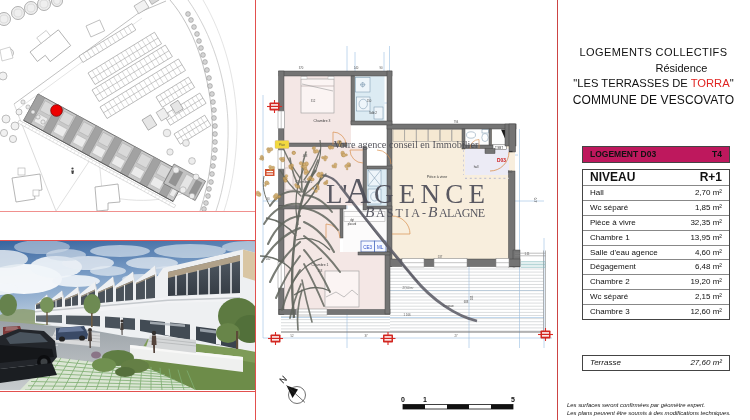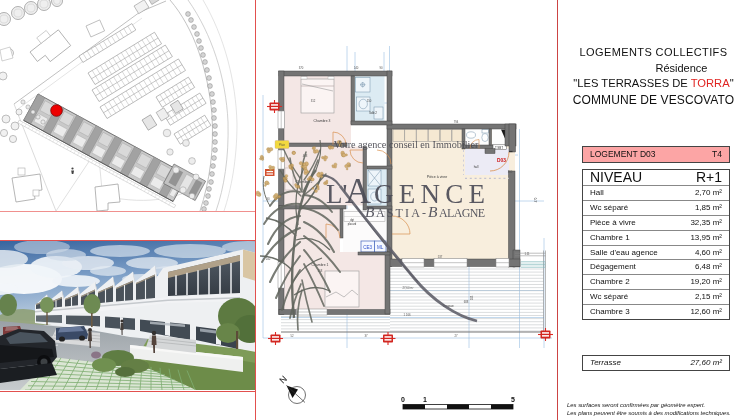--- a/index.html
+++ b/index.html
@@ -1058,28 +1058,28 @@
 <div class="abs" style="left:557px;top:0;width:193px;height:352px;margin-top:32px;">
 
   <div class="abs" style="left:0;top:13.5px;width:193px;text-align:center;font-size:11px;letter-spacing:0.4px;color:#111;">LOGEMENTS COLLECTIFS</div>
 
   <div class="abs" style="left:0;top:29.5px;width:193px;text-align:center;font-size:11px;color:#111;padding-left:28px;">Résidence</div>
 
   <div class="abs" style="left:0;top:45px;width:193px;text-align:center;font-size:11.2px;color:#111;white-space:nowrap;">"LES TERRASSES DE <span style="color:#e02421;">TORRA</span>"</div>
 
   <div class="abs" style="left:0;top:60.5px;width:193px;text-align:center;font-size:12px;letter-spacing:0.1px;color:#111;">COMMUNE DE VESCOVATO</div>
 
-  <div class="abs" style="left:25px;top:113.5px;width:146px;height:15px;background:#fca5a5;border:1px solid #444;font-size:8.5px;font-weight:normal;line-height:15px;color:#111;">
+  <div class="abs" style="left:25px;top:113.5px;width:146px;height:15px;background:#be185d;border:1px solid #444;font-size:8.5px;font-weight:bold;line-height:15px;color:#111;">
     <span class="rl">LOGEMENT D03</span>
     <span class="rr">T4</span>
   </div>
 
   <div class="abs" style="left:25px;top:137px;width:146px;border:1px solid #444;background:#fff;font-size:8px;color:#111;">
 
-    <div style="position:relative;height:15px;line-height:15px;font-weight:normal;font-size:14px;">
+    <div style="position:relative;height:15px;line-height:15px;font-weight:bold;font-size:12px;">
       <span class="rl">NIVEAU</span>
           <span class="rr">R+1</span>
     </div>
 
     <div class="row">
           <span class="rl">Hall</span>
           <span class="rr">2,70 m²</span>
         </div>
 
     <div class="row">

